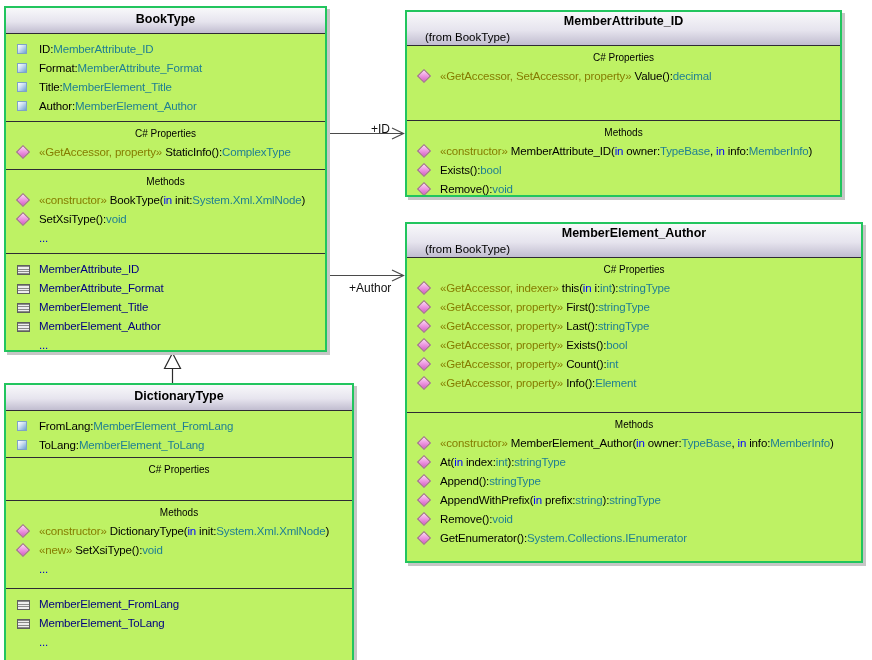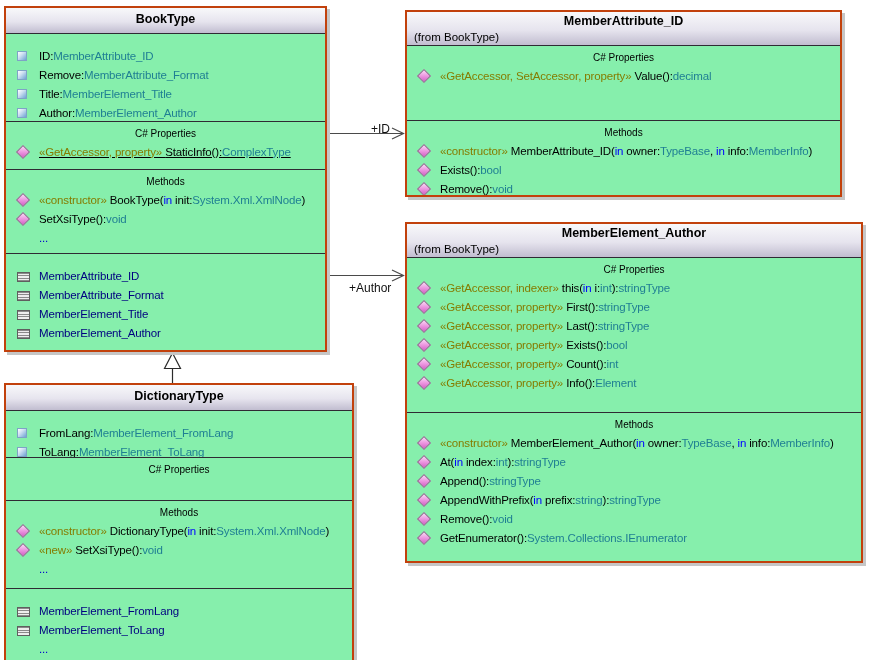--- a/index.html
+++ b/index.html
@@ -1,42 +1,42 @@
 <!DOCTYPE html>
 <html><head>
 <meta charset="utf-8">
 <style>
   * { box-sizing: border-box; }
   body { margin: 0; background: #ffffff; }
   .canvas { position: relative; width: 872px; height: 660px; background: #ffffff;
             font-family: "Liberation Sans", sans-serif; overflow: hidden; }
   .edges { position: absolute; left: 0; top: 0; width: 872px; height: 660px; }
-  .class-box { position: absolute; background: #86efac; border: 2px solid #c2410c;
+  .class-box { position: absolute; background: #bef264; border: 2px solid #22c55e;
                box-shadow: 3px 3px 0 #c6c6c6; display: flex; flex-direction: column; overflow: hidden; }
   .hdr { background: linear-gradient(to bottom, #f8f8fa 0%, #e6e4ee 55%, #c1bdd0 100%); flex: none; }
   .hdr .title { font-size: 12.5px; font-weight: bold; text-align: center; color: #000; }
   .hdr.one .title { line-height: 23px; }
   .hdr.two .title { line-height: 17px; padding-top: 1px; }
-  .hdr .from { font-size: 11.5px; line-height: 14px; padding-left: 7px; color: #000; }
+  .hdr .from { font-size: 11.5px; line-height: 14px; padding-left: 18px; color: #000; }
   .comp { border-top: 1px solid #2e2b33; flex: none; overflow: hidden; }
   .comp.last { flex: 1 1 auto; }
   .caption { font-size: 10px; text-align: center; padding: 6px 0 3px; color: #000; }
-  .rows.padtop { padding-top: 5px; margin-top: 7px; }
+  .rows.padtop { padding-top: 5px; }
   .row { display: flex; align-items: center; height: 19px; padding-left: 10px; white-space: nowrap; }
   .ic { width: 14px; height: 14px; position: relative; flex: none; margin-right: 9px; }
   .ic.attr::before { content: ""; position: absolute; left: 1px; top: 2px; width: 8px; height: 8px;
       border: 1px solid #7ea3c6; background: linear-gradient(135deg, #ffffff 0%, #cfe0f2 40%, #6ea3d4 100%); }
   .ic.op::before { content: ""; position: absolute; left: 2px; top: 2px; width: 8px; height: 8px;
       transform: rotate(45deg); border: 1px solid #a2629a;
       background: linear-gradient(135deg, #fbd9f6 0%, #ee9ce2 45%, #d45ec6 100%); }
   .ic.cls::before { content: ""; position: absolute; left: 1px; top: 3px; width: 11px; height: 8px;
       border: 1px solid #5f5f5f;
       background: repeating-linear-gradient(to bottom, #8a8a8a 0, #8a8a8a 1px, #ededed 1px, #ededed 2.5px); }
   .tx { font-size: 11.5px; letter-spacing: -0.15px; color: #000; }
-  .tx.u { text-decoration: underline; }
+  .tx.u { }
   .c-k { color: #000000; }
   .c-t { color: #1f7f93; }
   .c-s { color: #857c00; }
   .c-b { color: #0000ff; }
   .c-n { color: #000080; }
   .c-d { color: #0000cc; }
   .edge-label { position: absolute; font-size: 12px; color: #111; }
   
   .h25{height:25px} .h33{height:33px} .h88{height:88px} .h48{height:48px} .h84{height:84px}
   .h75{height:75px} .h155{height:155px} .h47{height:47px} .h43{height:43px}
@@ -73,21 +73,21 @@
       <div class="title">BookType</div>
     </div>
     <div class="comp h88">
       <div class="rows padtop">
           <div class="row">
             <span class="ic attr"></span>
             <span class="tx"><span class="c-k">ID:</span><span class="c-t">MemberAttribute_ID</span></span>
           </div>
           <div class="row">
             <span class="ic attr"></span>
-            <span class="tx"><span class="c-k">Remove:</span><span class="c-t">MemberAttribute_Format</span></span>
+            <span class="tx"><span class="c-k">Format:</span><span class="c-t">MemberAttribute_Format</span></span>
           </div>
           <div class="row">
             <span class="ic attr"></span>
             <span class="tx"><span class="c-k">Title:</span><span class="c-t">MemberElement_Title</span></span>
           </div>
           <div class="row">
             <span class="ic attr"></span>
             <span class="tx"><span class="c-k">Author:</span><span class="c-t">MemberElement_Author</span></span>
           </div>
         </div>

